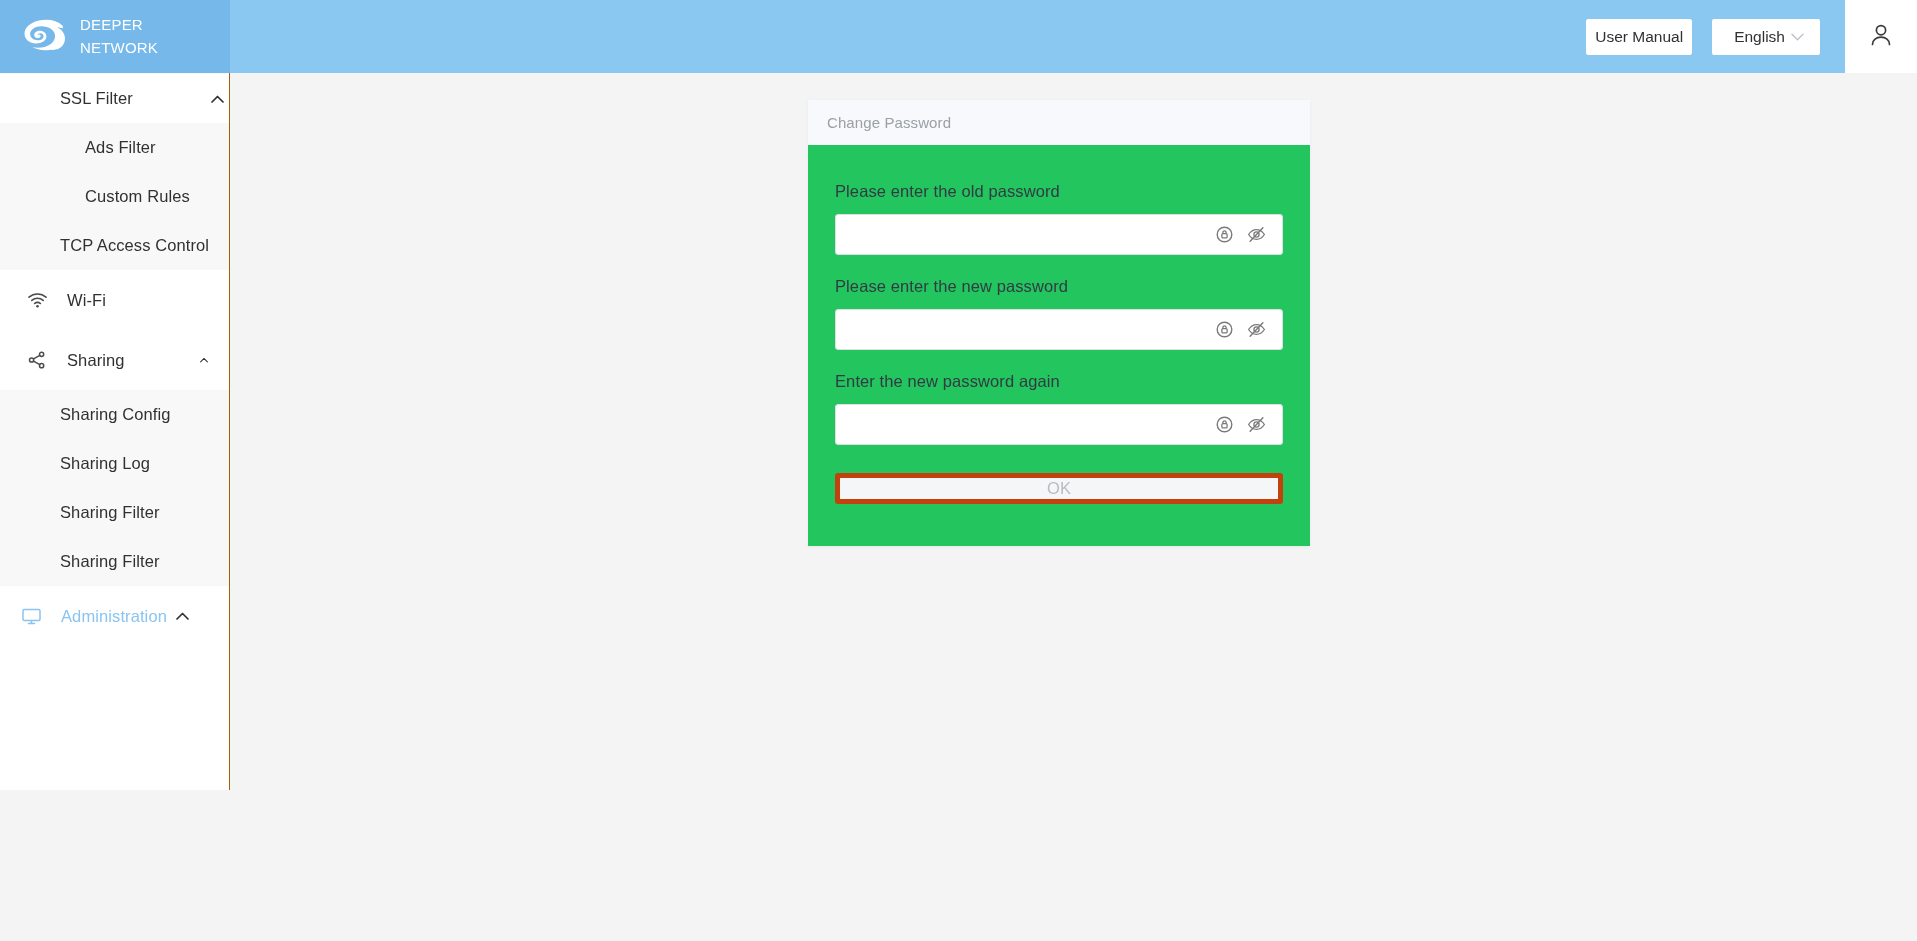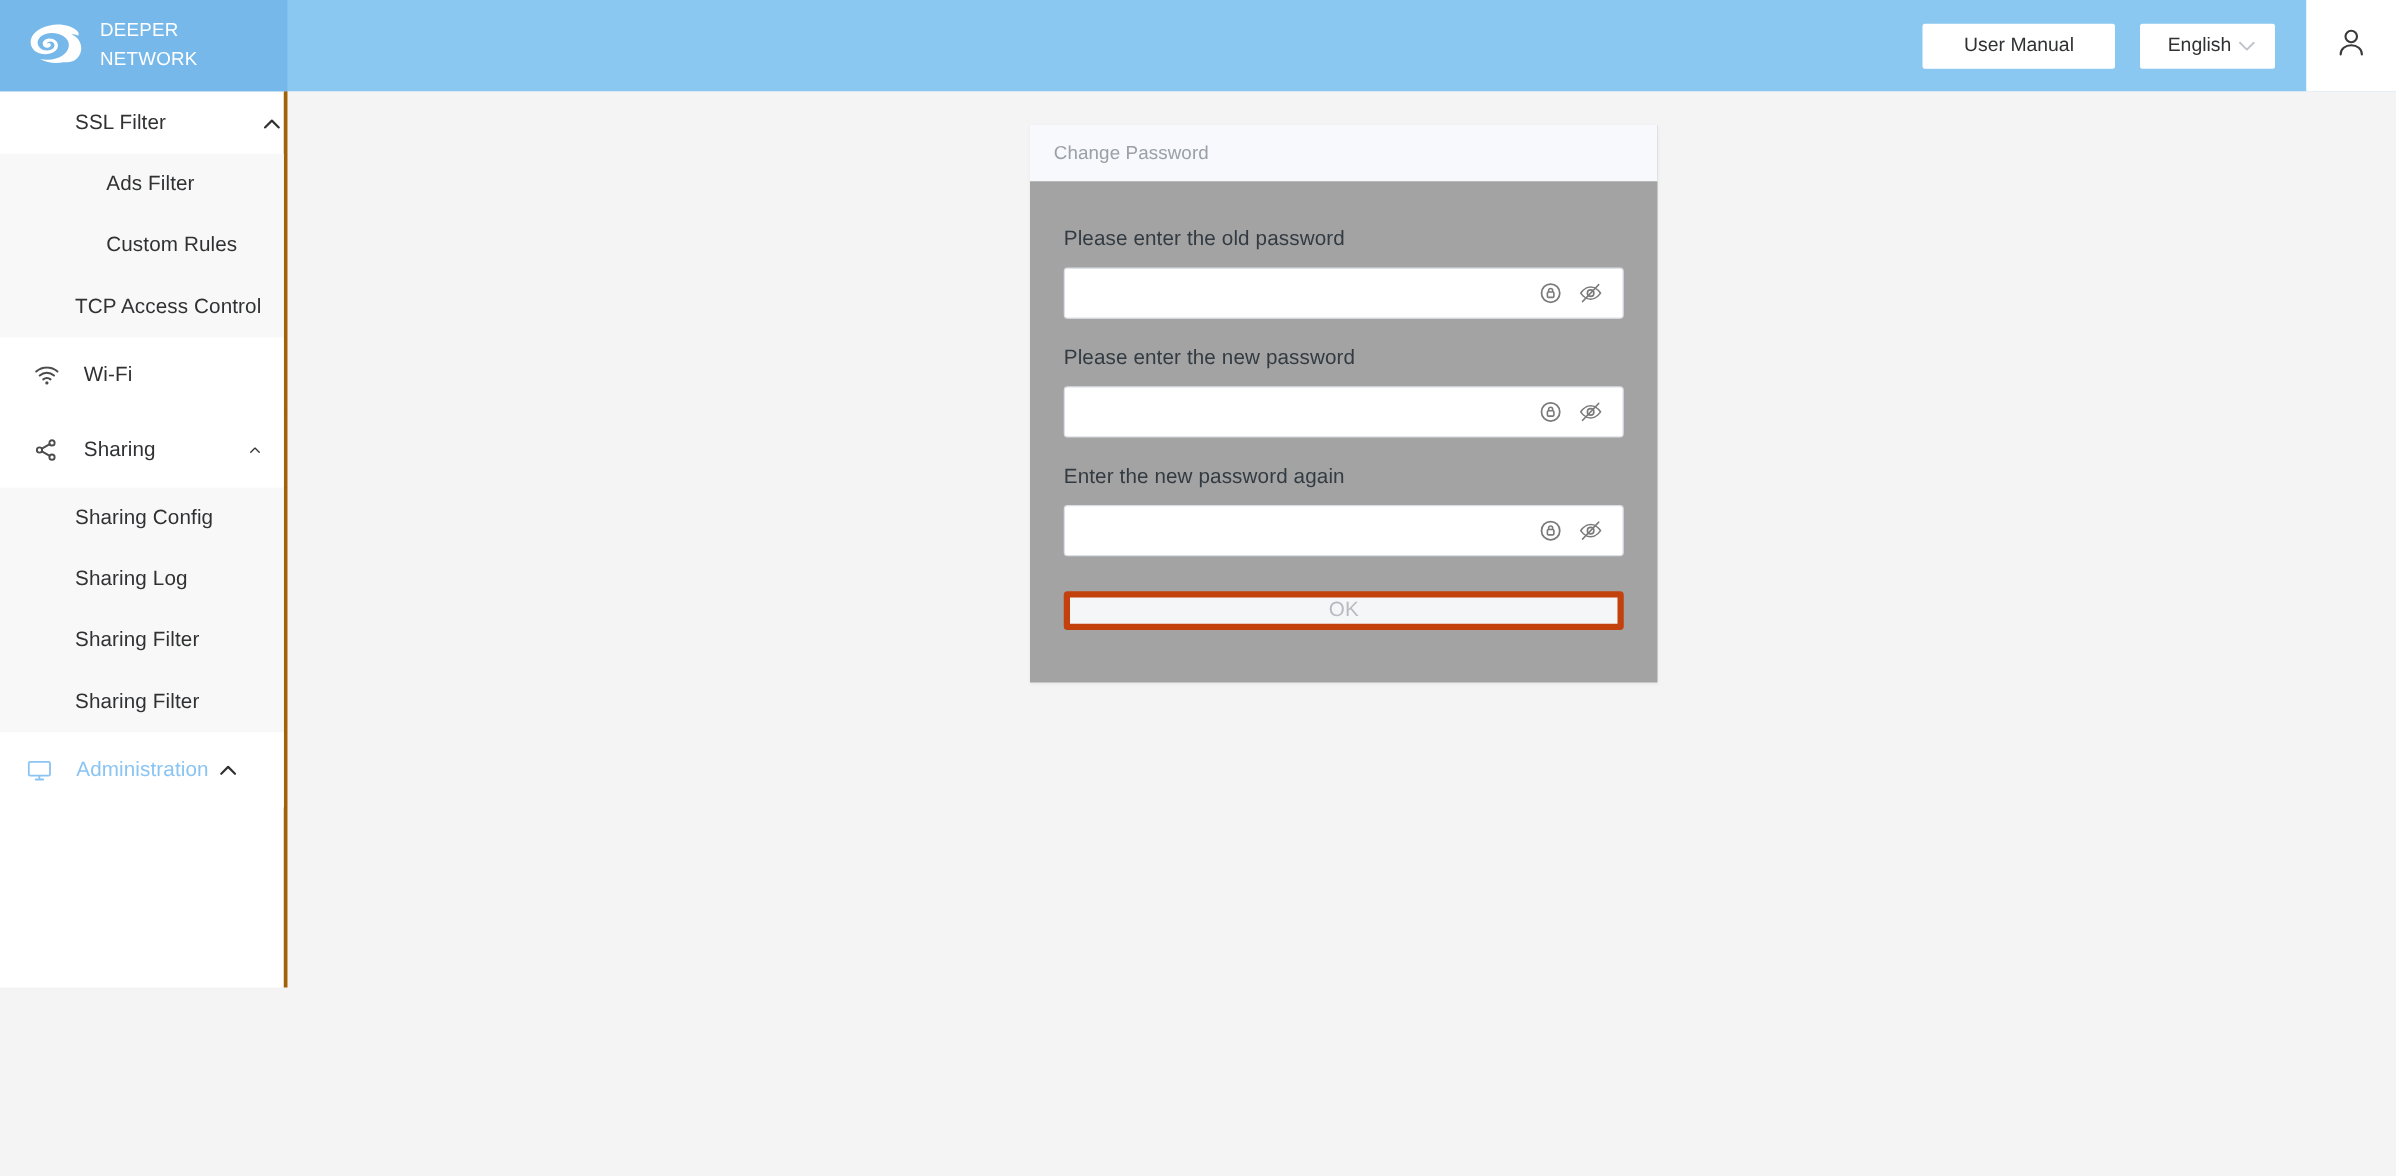--- a/index.html
+++ b/index.html
@@ -13,21 +13,21 @@
   }
 
   
   #app { position:relative; width:1917px; height:941px; }
 
   
   #sidebar {
     position:absolute; left:0; top:0;
     width:230px; height:790px;
     background:#ffffff;
-    border-right:3px solid #a16207;
+    border-right:1px solid #a16207;
     overflow:hidden;
     z-index:5;
   }
   .side-scroll { position:absolute; left:0; top:-24px; width:230px; }
 
   .nav-item {
     position:relative;
     display:flex; align-items:center;
     height:60px;
     background:#ffffff;
@@ -114,21 +114,21 @@
     display:flex; align-items:center;
   }
   .hdr-btn {
     height:36px;
     background:#ffffff;
     border:1px solid #ffffff;
     border-radius:2px;
     color:#303133;
     font-size:15.5px;
     font-family:"Liberation Sans", sans-serif;
-    padding:0 32px;
+    padding:0 8px;
     cursor:pointer;
     display:flex; align-items:center; justify-content:center;
   }
   #lang-select {
     height:36px;
     background:#ffffff;
     border-radius:2px;
     display:flex; align-items:center;
     padding:0 16px 0 22px;
     margin-left:20px;
@@ -148,23 +148,23 @@
   
   #main {
     position:absolute; left:230px; top:73px;
     width:1687px; height:868px;
     background:#f4f4f4;
     overflow:hidden;
   }
 
   #card {
     position:absolute;
-    left:594px; top:27px;
+    left:578px; top:27px;
     width:502px;
-    background:#a3a3a3;
+    background:#22c55e;
     box-shadow:0 1px 3px rgba(0,0,0,.05);
   }
   #card-header {
     height:45px;
     background:#f7f9fc;
     display:flex; align-items:center;
     padding-left:19px;
   }
   #card-header .card-title {
     font-size:15px;

